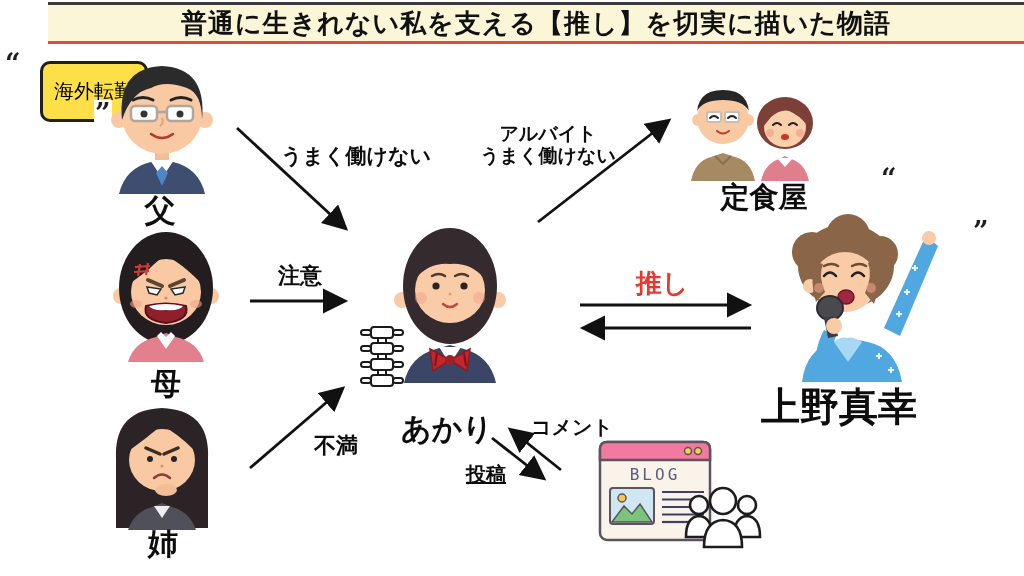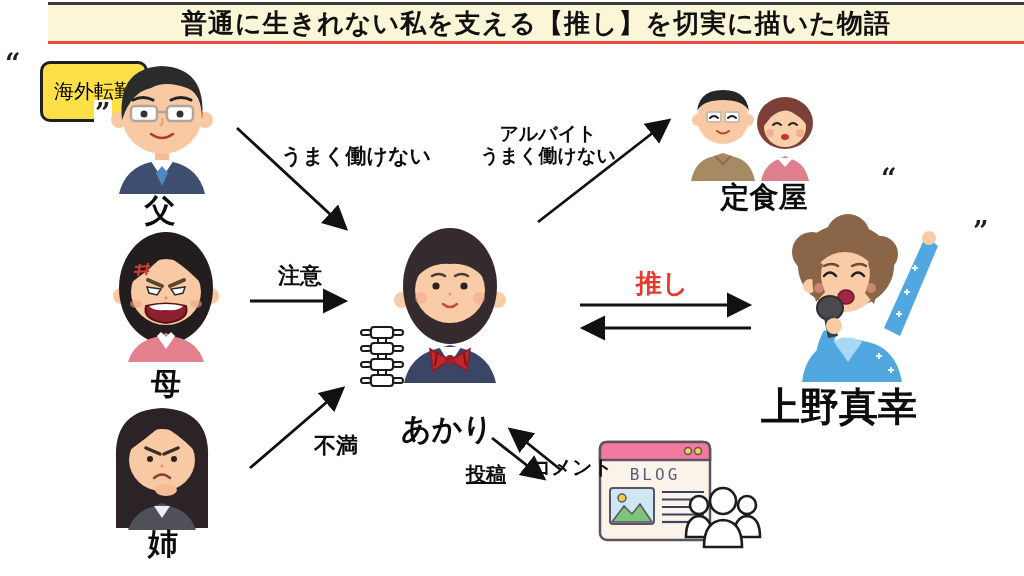--- a/index.html
+++ b/index.html
@@ -255,16 +255,16 @@
   </svg>
 
   <div class="edge-label" style="left:356px;top:142px;font-size:21px;">うまく働けない</div>
   <div class="edge-label" style="left:300px;top:261px;font-size:22px;">注意</div>
   <div class="edge-label" style="left:336px;top:431px;font-size:22px;text-align:right;">不満</div>
   <div class="edge-label" style="left:548px;top:123px;font-size:19px;line-height:1.15;">
     <div>アルバイト</div>
     <div>うまく働けない</div>
   </div>
   <div class="edge-label red" style="left:662px;top:266px;font-size:26px;">推し</div>
-  <div class="edge-label" style="left:572px;top:414px;font-size:20px;margin-top:40px;">コメント</div>
+  <div class="edge-label" style="left:572px;top:414px;font-size:20px;">コメント</div>
   <div class="edge-label" style="left:486px;top:461px;font-size:20px;text-decoration:underline;">投稿</div>
 
 </div>
 
 </body></html>

